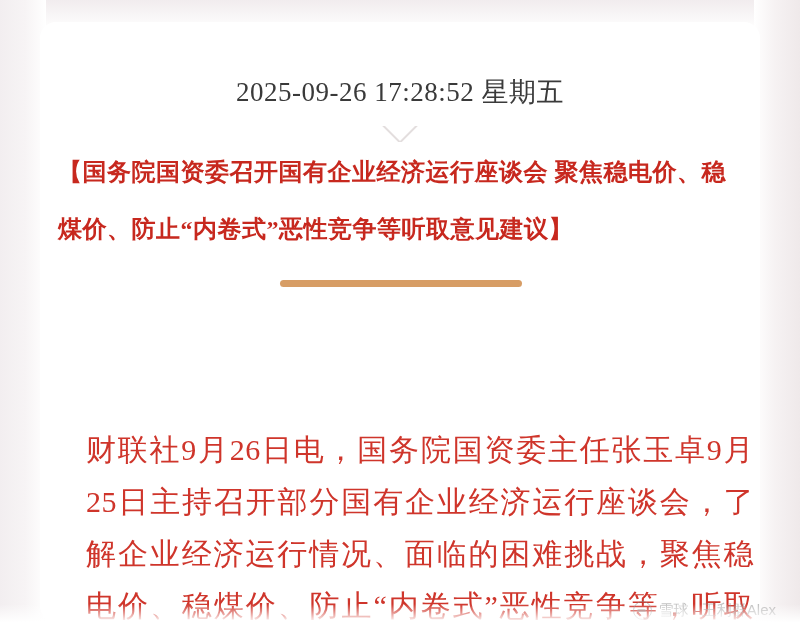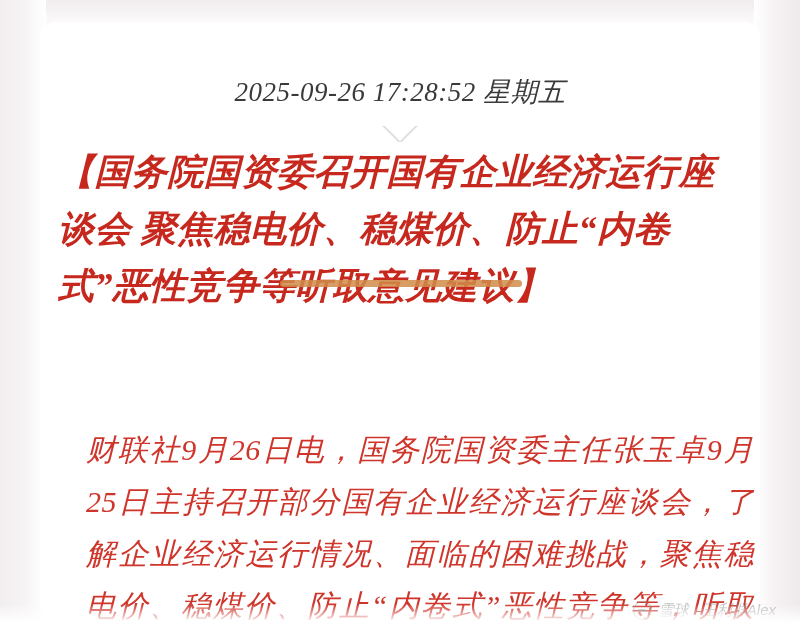--- a/index.html
+++ b/index.html
@@ -15,21 +15,20 @@
     position: relative;
   }
   .screen {
     position: absolute;
     left: 0;
     top: 0;
     width: 800px;
     height: 630px;
     background: #ffffff;
     overflow: hidden;
-    font-style: italic;
   }
   
   .bg-left {
     position: absolute;
     left: 0;
     top: 0;
     width: 46px;
     height: 630px;
     background: linear-gradient(90deg, #f2eef0 0%, #f7f4f5 55%, #ffffff 100%);
   }
@@ -97,21 +96,21 @@
     border-bottom: 2px solid #e3dede;
     transform: rotate(45deg);
   }
   .headline {
     position: absolute;
     left: 18px;
     top: 122px;
     width: 690px;
     font-family: "Liberation Serif", serif;
     font-weight: bold;
-    font-size: 36px;
+    font-size: 24px;
     line-height: 57px;
     color: #c7281e;
     letter-spacing: 0.5px;
   }
   .highlight-underline {
     position: absolute;
     left: 240px;
     top: 258px;
     width: 242px;
     height: 7px;

